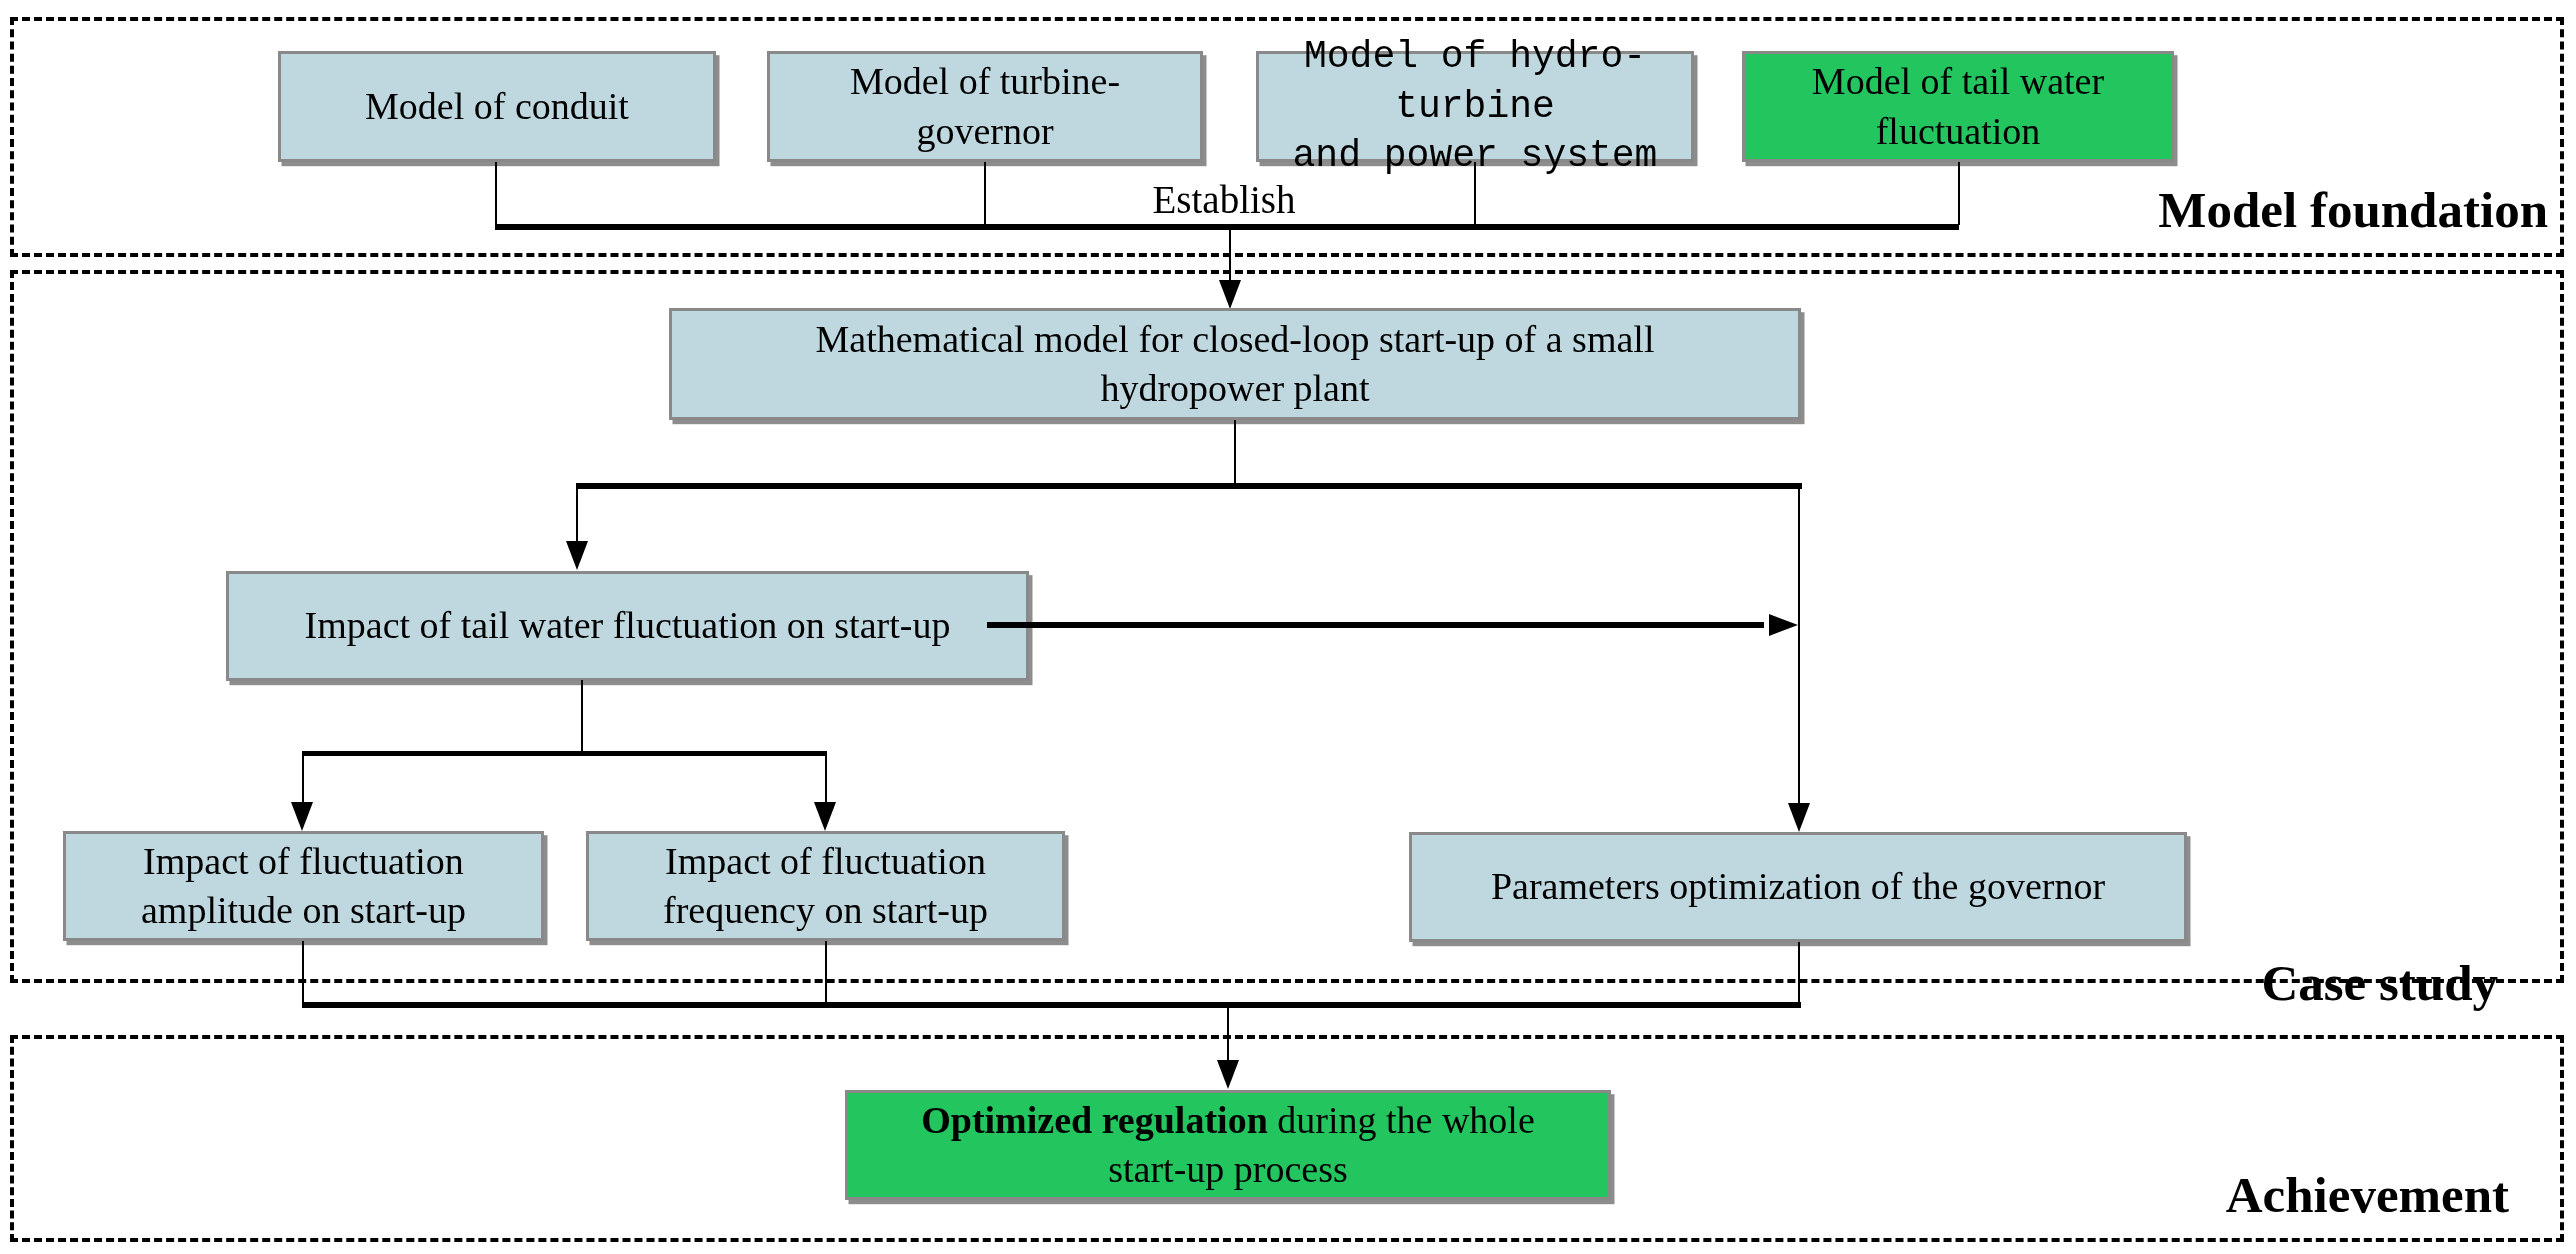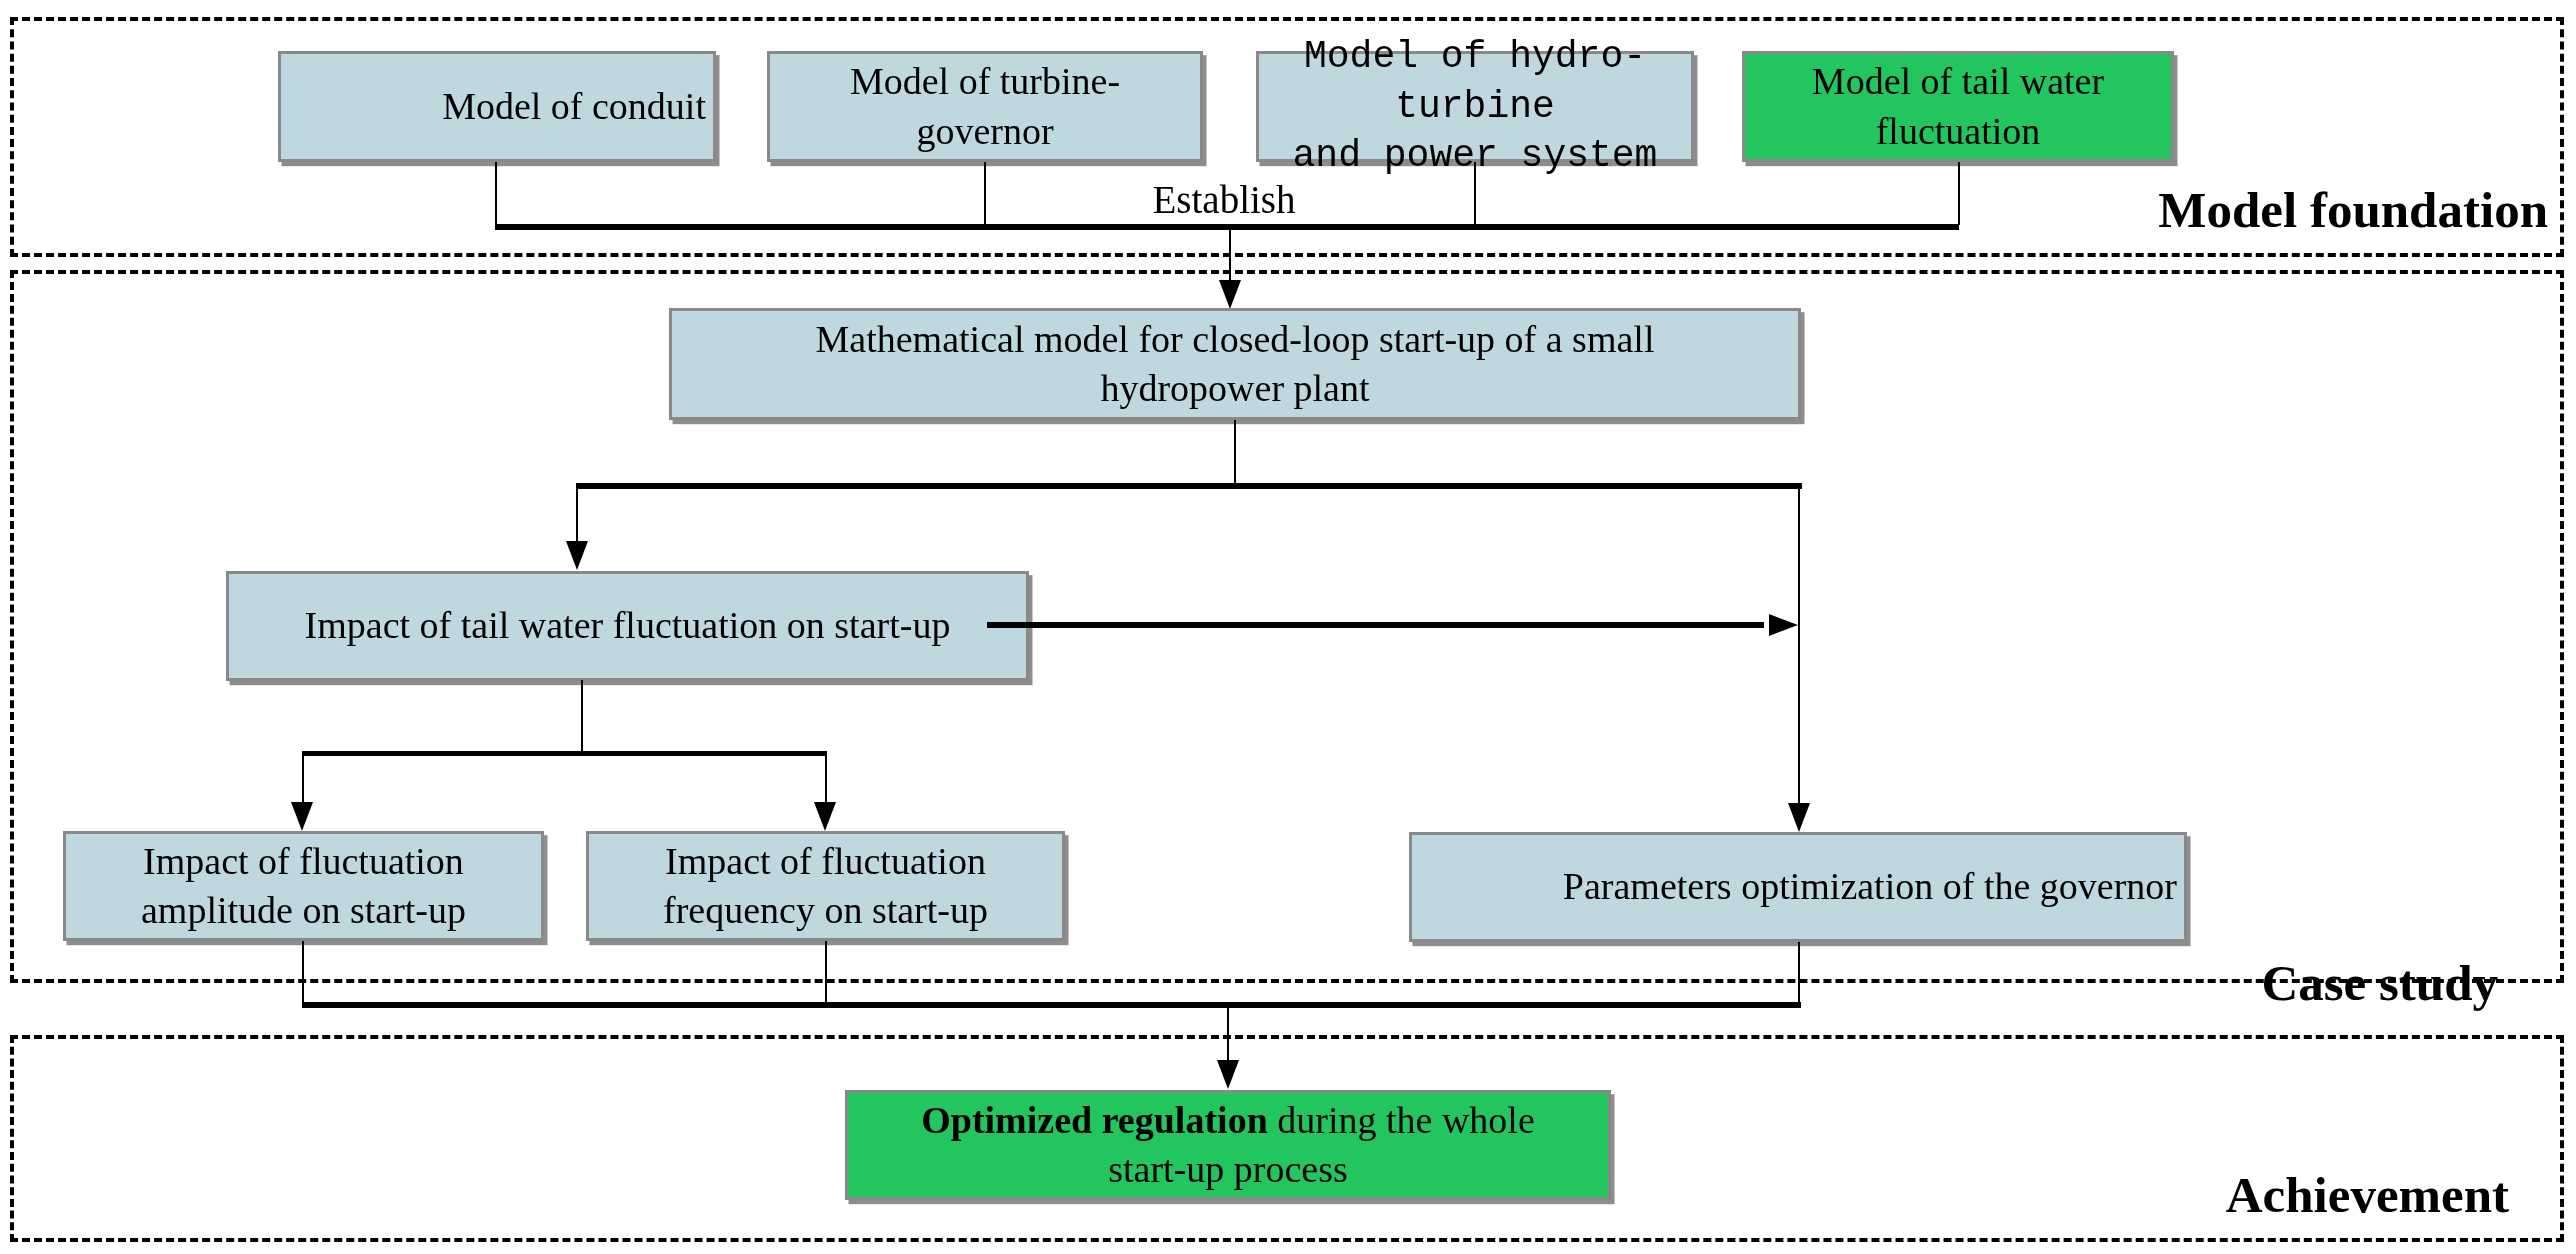--- a/index.html
+++ b/index.html
@@ -37,21 +37,21 @@
 <div id="canvas">
 
   <div class="sec" style="left:9.7px;top:16.7px;width:2554px;height:240px;"></div>
   <div class="sec" style="left:9.7px;top:270px;width:2554px;height:713px;"></div>
   <div class="sec" style="left:9.7px;top:1035px;width:2554px;height:207px;"></div>
 
   <div class="sec-label" style="right:28px;top:182px;">Model foundation</div>
   <div class="sec-label" style="right:78px;top:955px;">Case study</div>
   <div class="sec-label" style="right:67px;top:1167px;">Achievement</div>
 
-  <div class="box blue" style="left:278px;top:51px;width:438px;height:111px;justify-content:flex-end;">
+  <div class="box blue" style="left:278px;top:51px;width:438px;height:111px;">
     <span>Model of conduit</span>
   </div>
   <div class="box blue" style="left:767px;top:51px;width:436px;height:111px;">
     <span>Model of turbine-
 governor</span>
   </div>
   <div class="box blue" style="left:1256px;top:51px;width:438px;height:111px;font-family:Liberation Mono, monospace;">
     <span>Model of hydro-turbine
 and power system</span>
   </div>
@@ -97,21 +97,21 @@
   <div class="ah-down" style="left:814px;top:802px;"></div>
 
   <div class="box blue" style="left:63px;top:831px;width:481px;height:110px;">
     <span>Impact of fluctuation
 amplitude on start-up</span>
   </div>
   <div class="box blue" style="left:586px;top:831px;width:479px;height:110px;">
     <span>Impact of fluctuation
 frequency on start-up</span>
   </div>
-  <div class="box blue" style="left:1409px;top:832px;width:778px;height:110px;justify-content:flex-end;">
+  <div class="box blue" style="left:1409px;top:832px;width:778px;height:110px;">
     <span>Parameters optimization of the governor</span>
   </div>
 
   <div class="ln" style="left:302px;top:941px;width:2.1px;height:64px;"></div>
   <div class="ln" style="left:825px;top:941px;width:2.1px;height:64px;"></div>
   <div class="ln" style="left:1798px;top:942px;width:2.1px;height:63px;"></div>
   <div class="ln" style="left:302px;top:1002px;width:1499px;height:5.6px;"></div>
   <div class="ln" style="left:1227px;top:1008px;width:2.1px;height:53px;"></div>
   <div class="ah-down" style="left:1217px;top:1060px;"></div>
 

